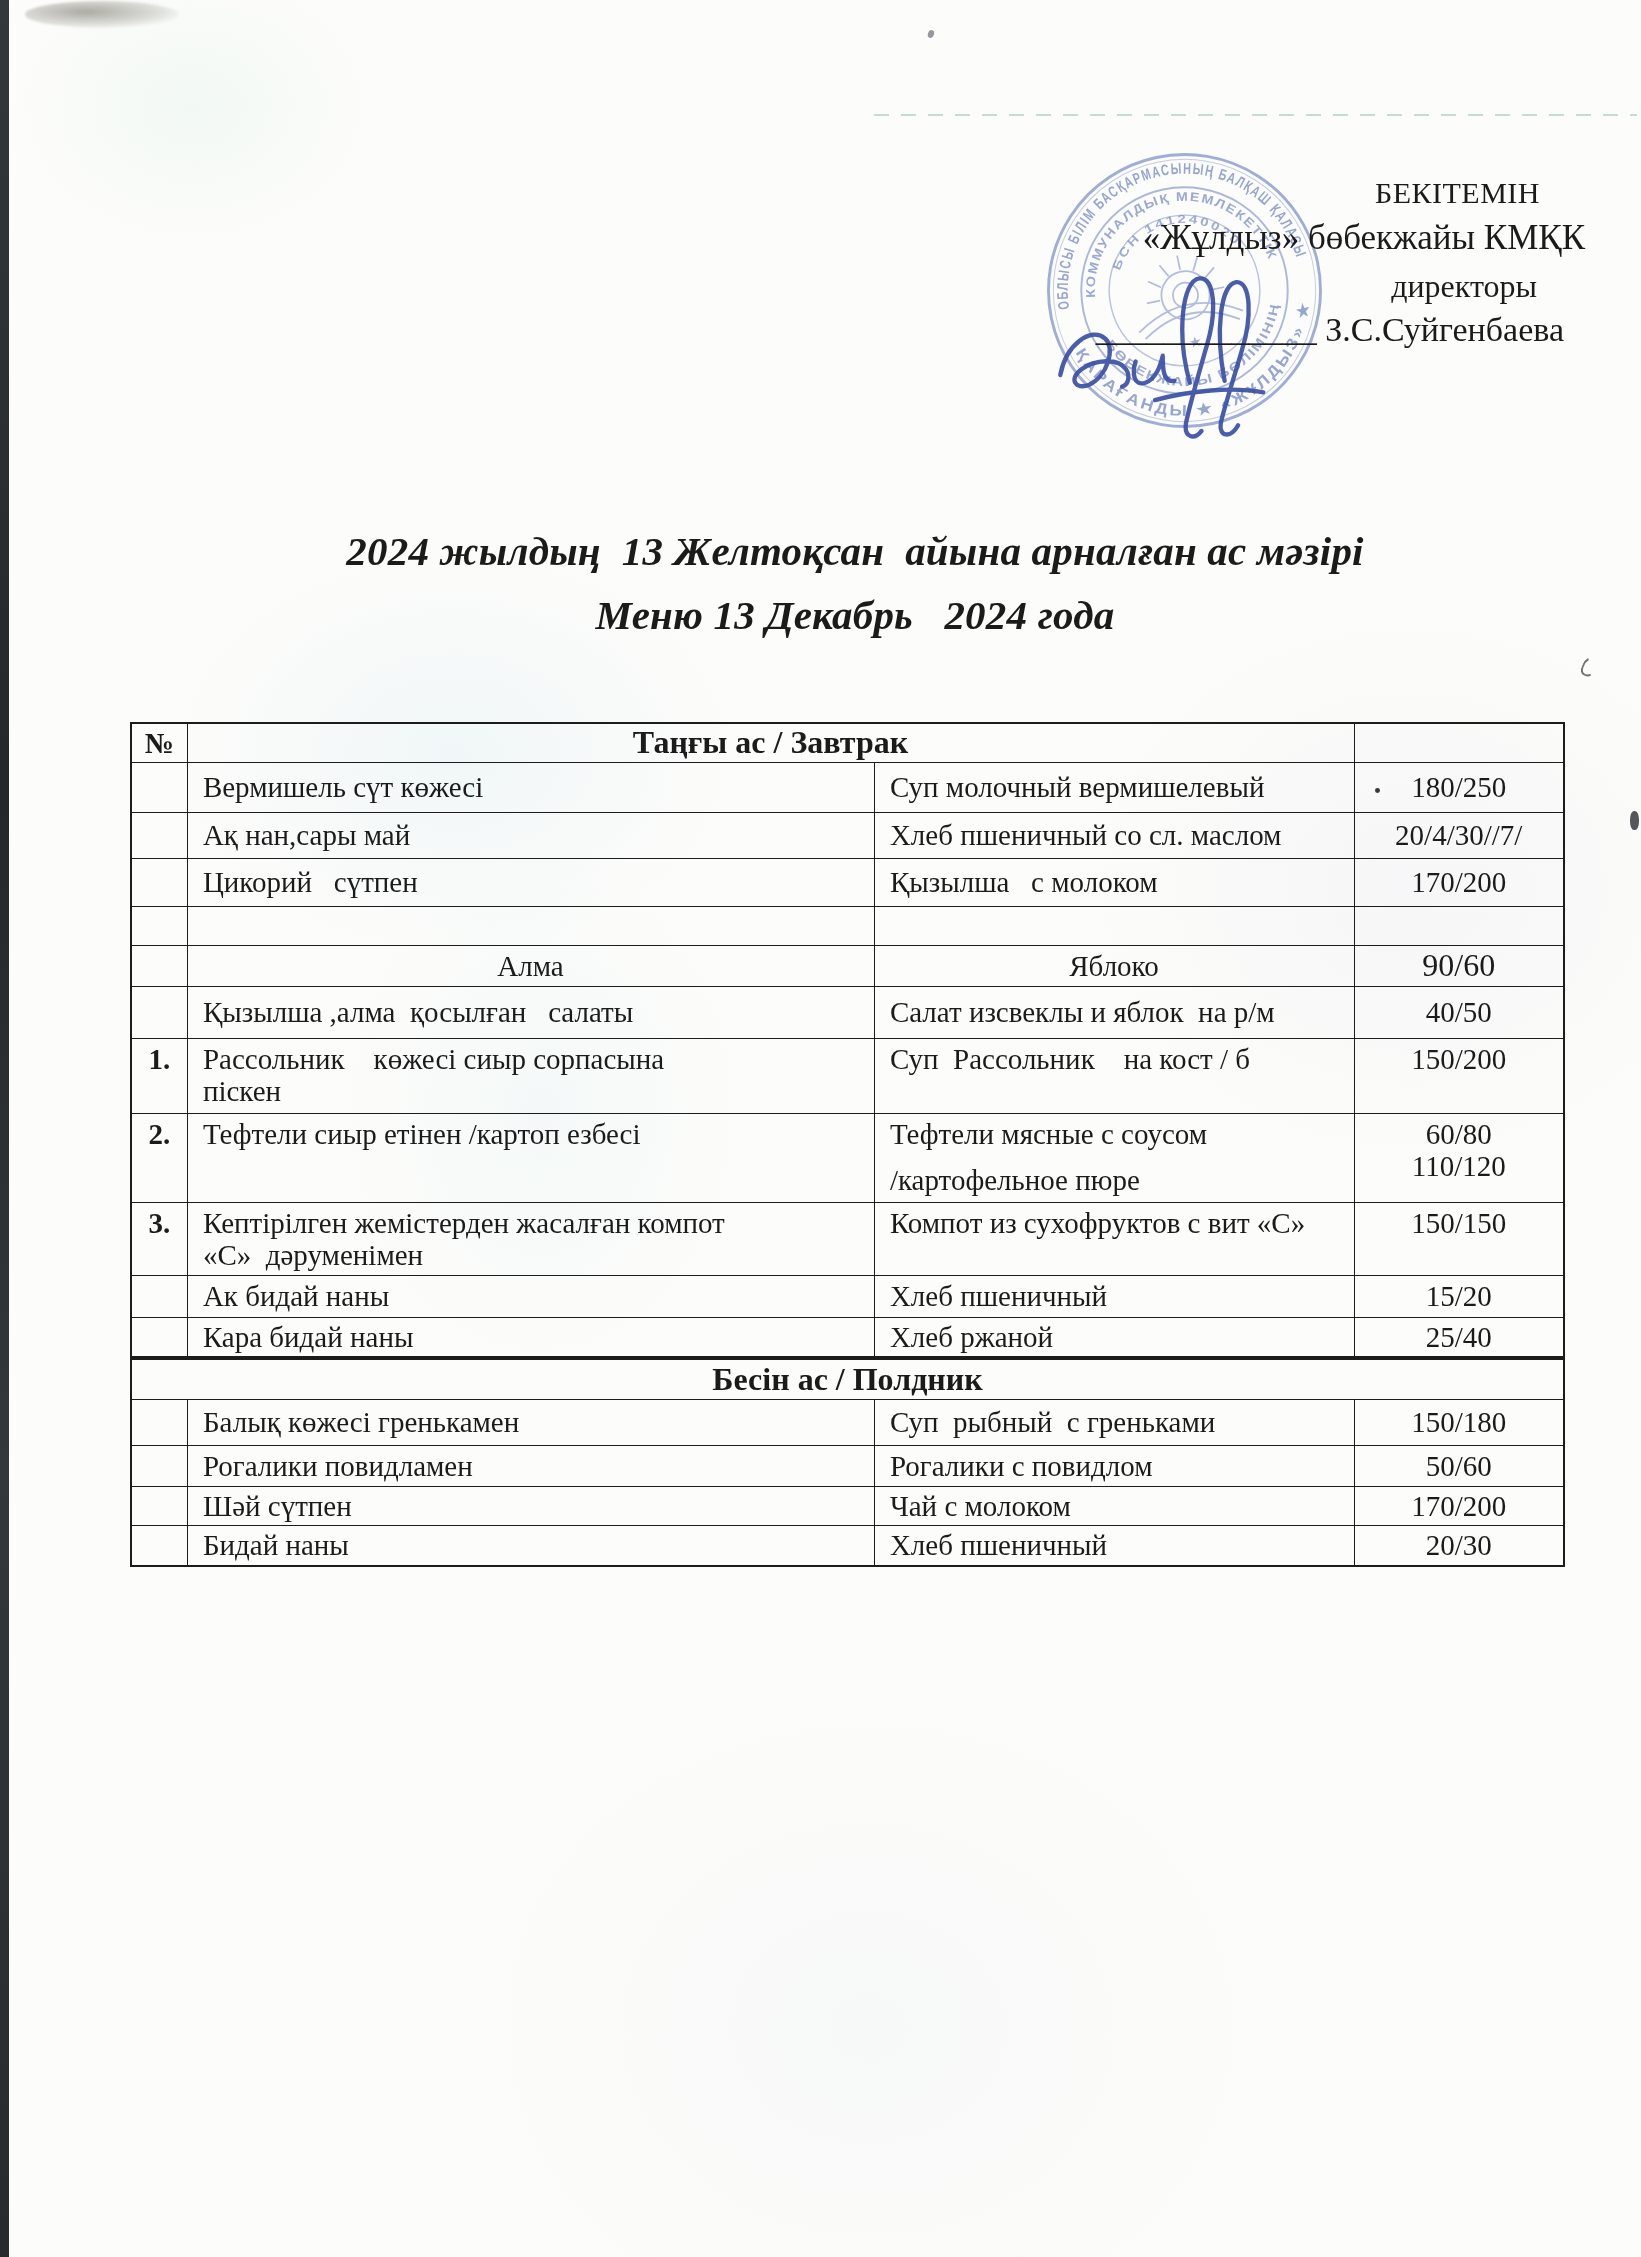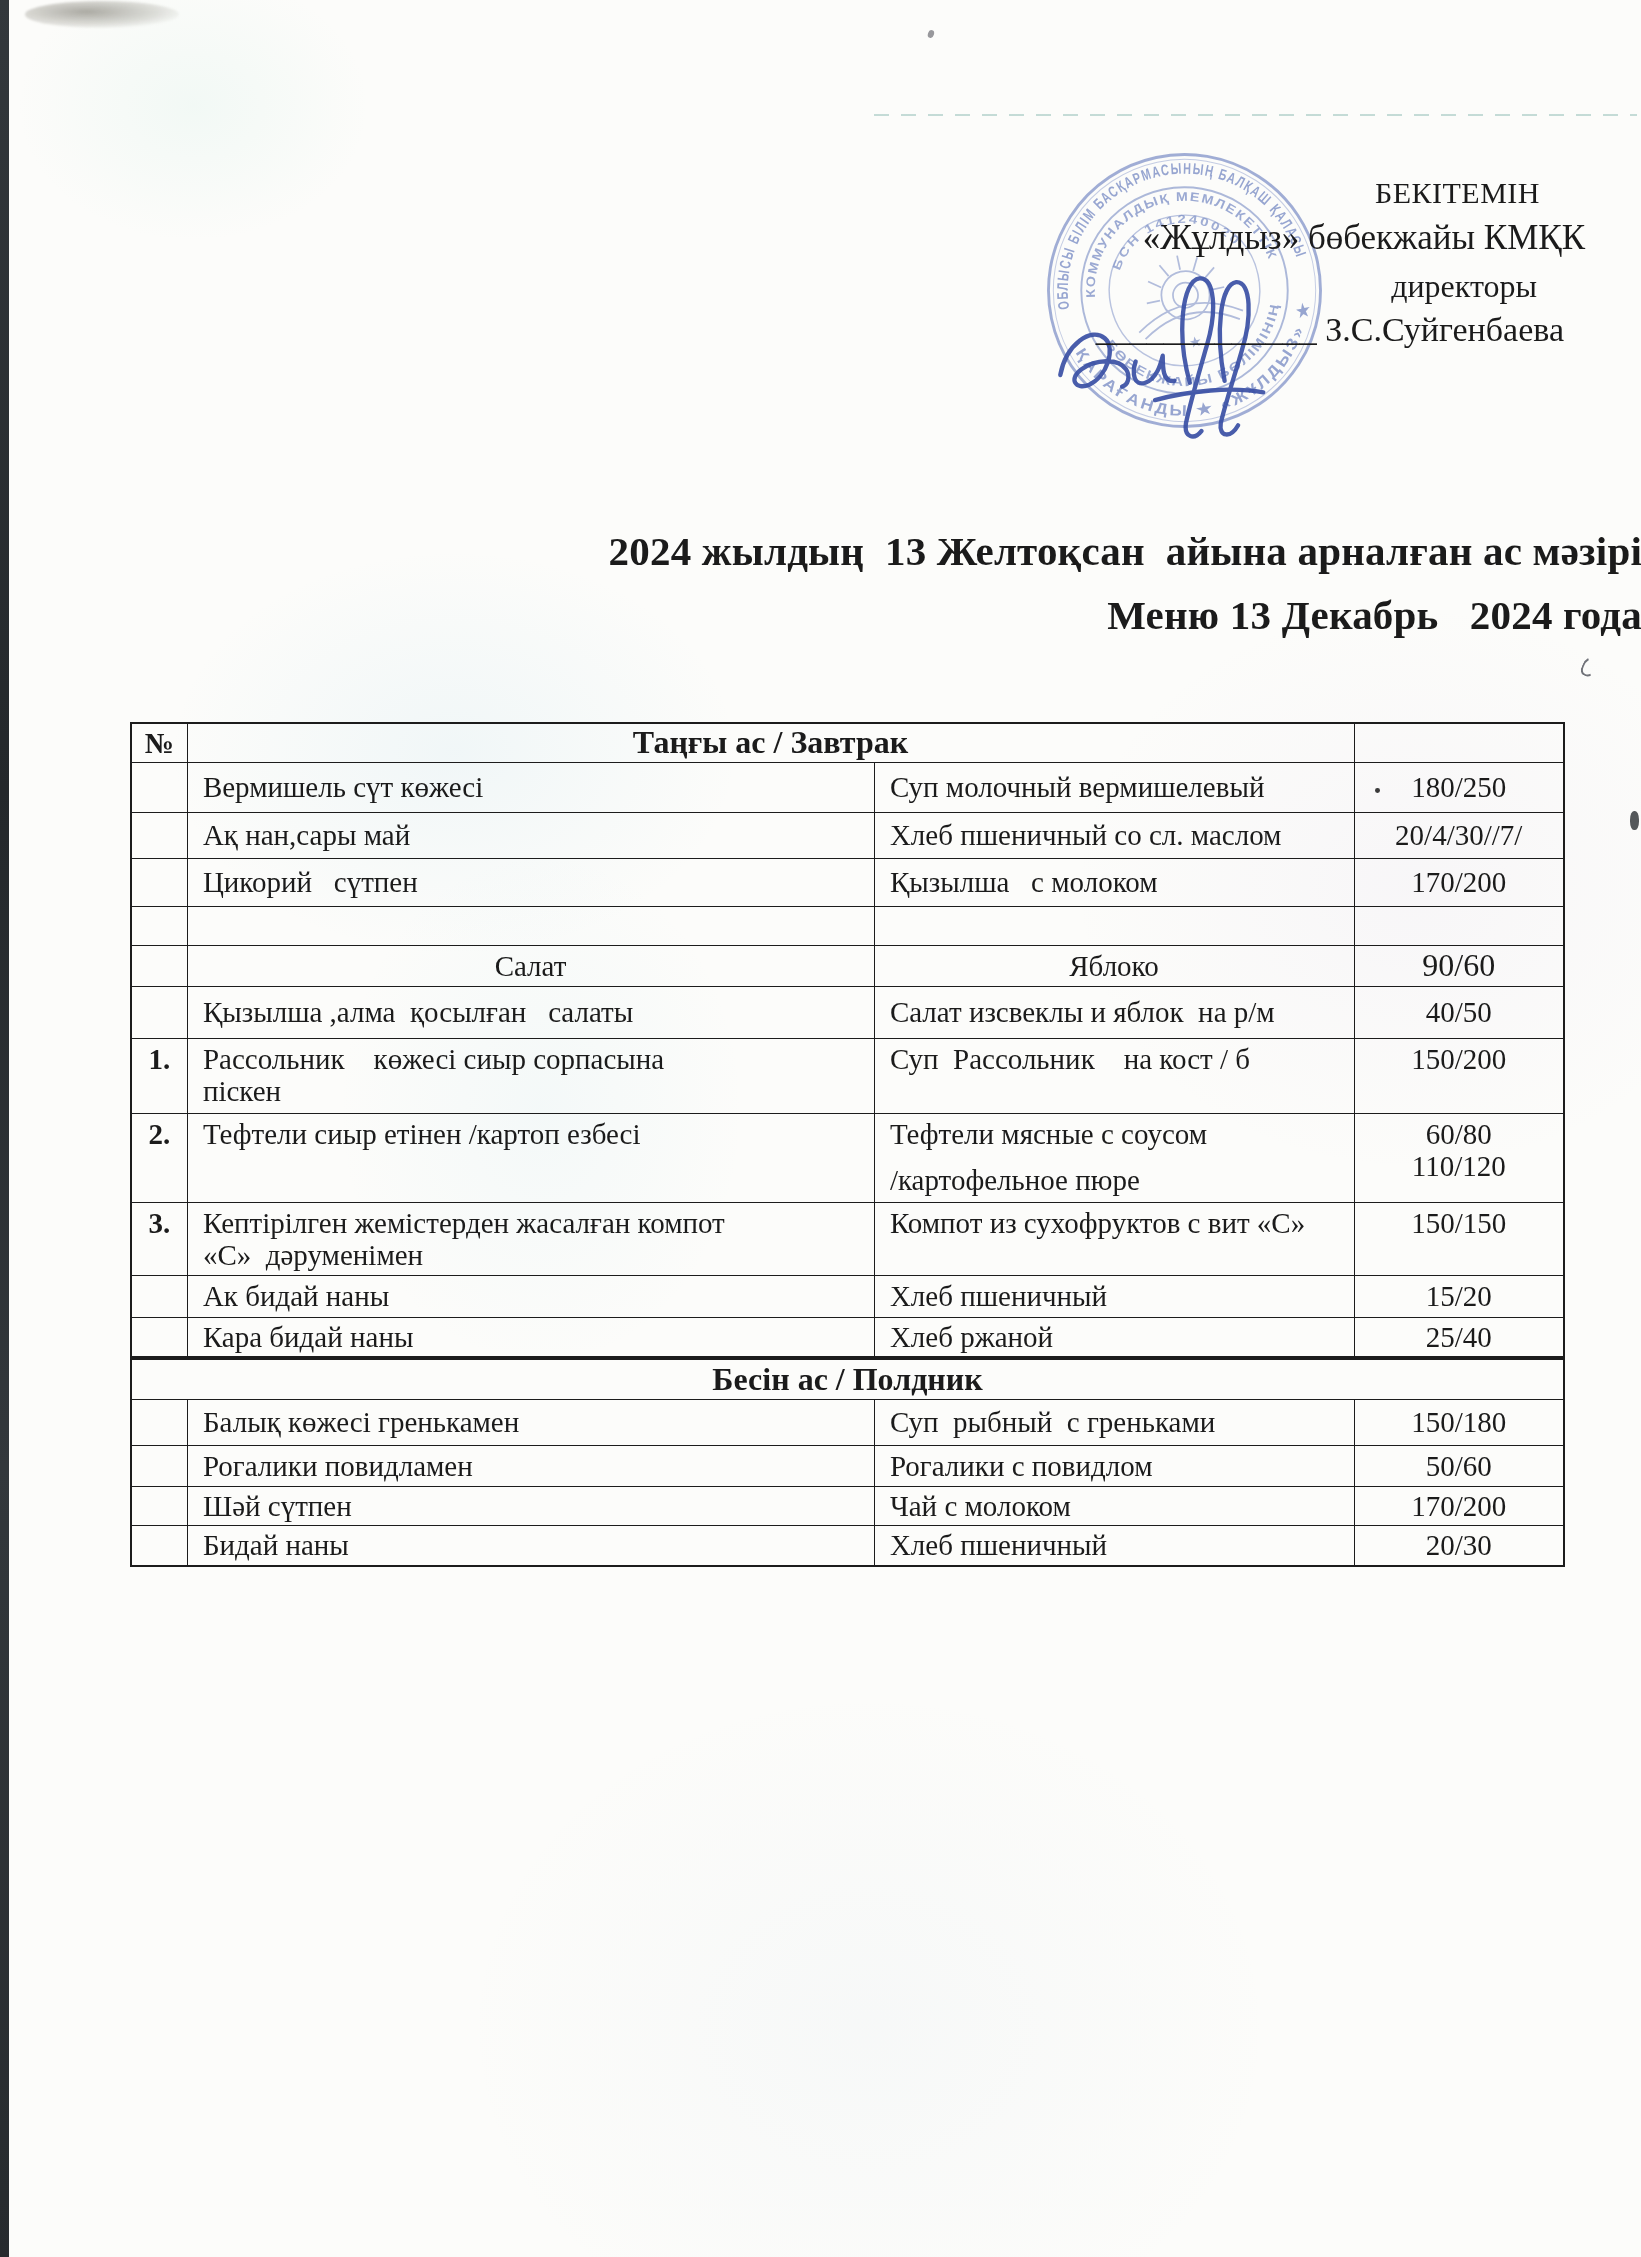--- a/index.html
+++ b/index.html
@@ -32,21 +32,21 @@
   .dot-portion{position:absolute;left:1375px;top:788px;width:4.8px;height:4.8px;border-radius:50%;
     background:#3a3a3a;}
   
   .appr{position:absolute;white-space:pre;}
   .appr-1{top:176px;right:101px;font-size:30px;letter-spacing:0.5px;}
   .appr-2{top:218px;right:56px;font-size:35px;}
   .appr-3{top:268px;right:104px;font-size:32px;}
   .appr-4{top:311px;right:77px;font-size:34px;}
   .appr-4 .uline{letter-spacing:0;}
   
-  .title-wrap{position:absolute;left:68px;top:527px;width:1574px;text-align:right;}
+  .title-wrap{position:absolute;left:68px;top:527px;width:1574px;text-align:center;font-style:italic;}
   .title-line{font-weight:bold;font-size:41px;white-space:pre;letter-spacing:0.2px;}
   .title-line + .title-line{margin-top:16.4px;}
   
   .menu-table{position:absolute;left:130px;top:722px;width:1433px;
     border-collapse:collapse;table-layout:fixed;}
   .menu-table td{border:1.9px solid #1c1c1c;font-size:29px;line-height:1.12;
     vertical-align:middle;padding:1px 7.7px 1px 15.4px;overflow:hidden;}
   .menu-table{border:2.9px solid #1c1c1c;}
   .menu-table td div{white-space:pre-wrap;}
   .menu-table td.c{text-align:center;padding-left:7.7px;}
@@ -194,21 +194,21 @@
         </tr>
         <tr style="height: 39px;">
           <td></td>
           <td></td>
           <td></td>
           <td></td>
         </tr>
         <tr style="height: 41px;">
           <td></td>
           <td class="c">
-            <div>Салат</div>
+            <div>Алма</div>
           </td>
           <td class="c">
             <div>Яблоко</div>
           </td>
           <td class="c fs32">
             <div>90/60</div>
           </td>
         </tr>
         <tr style="height: 52px;">
           <td></td>

